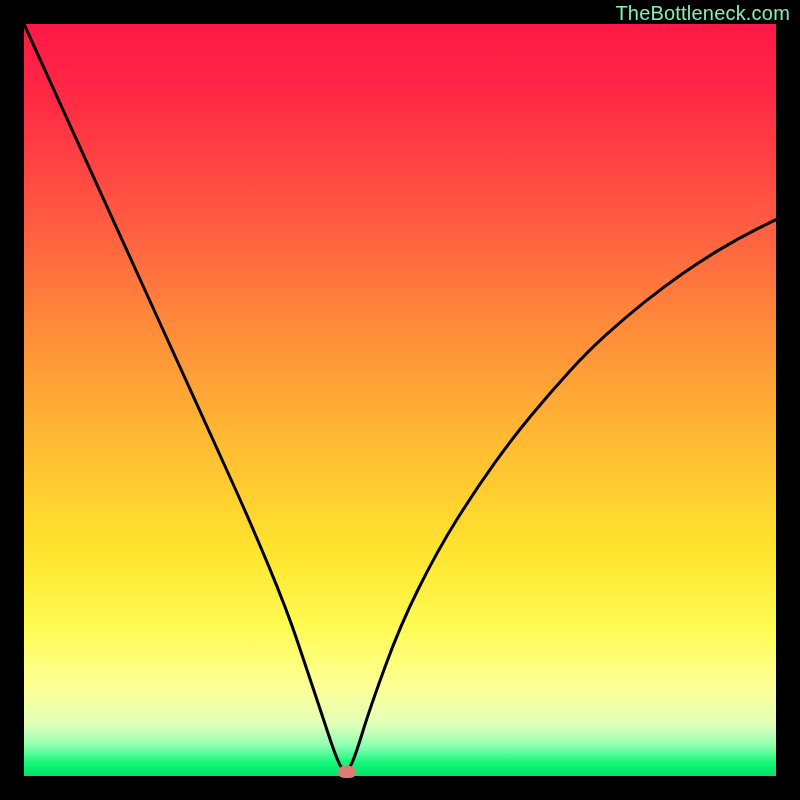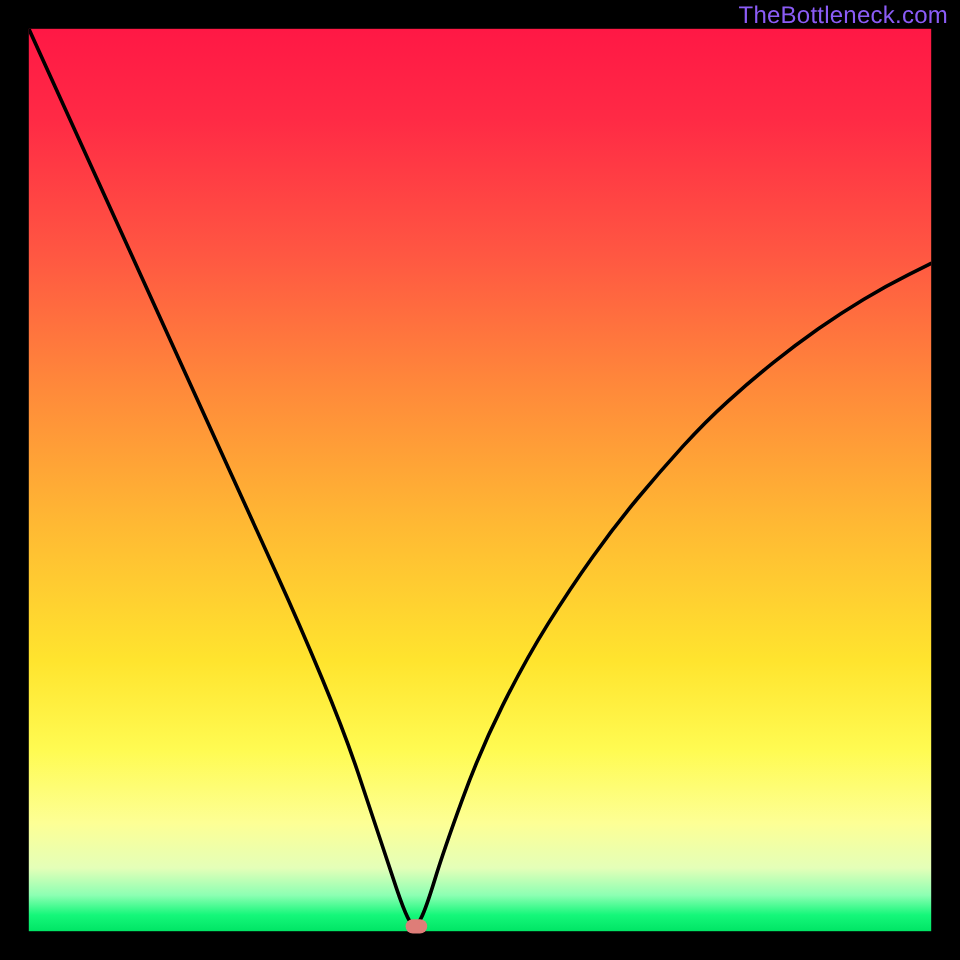--- a/index.html
+++ b/index.html
@@ -51,21 +51,21 @@
     width: 18px;
     height: 12px;
     border-radius: 6px;
     background: #de7d78;
     transform: translate(-50%, -50%);
   }
   .watermark {
     position: absolute;
     top: 2px;
     right: 10px;
-    color: #8b5cf6;
+    color: #86efac;
     font-size: 20px;
     font-weight: 500;
     letter-spacing: 0.2px;
     user-select: none;
   }
 </style>
 </head>
 <body>
 
 <div class="frame">

